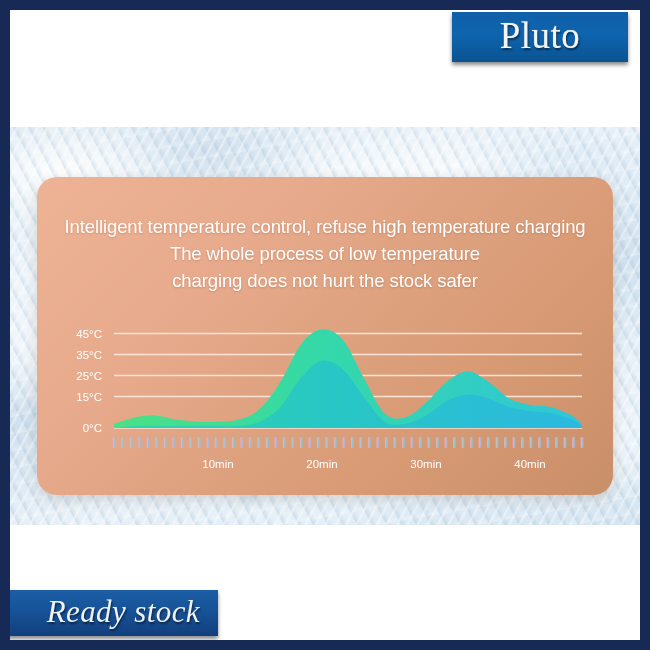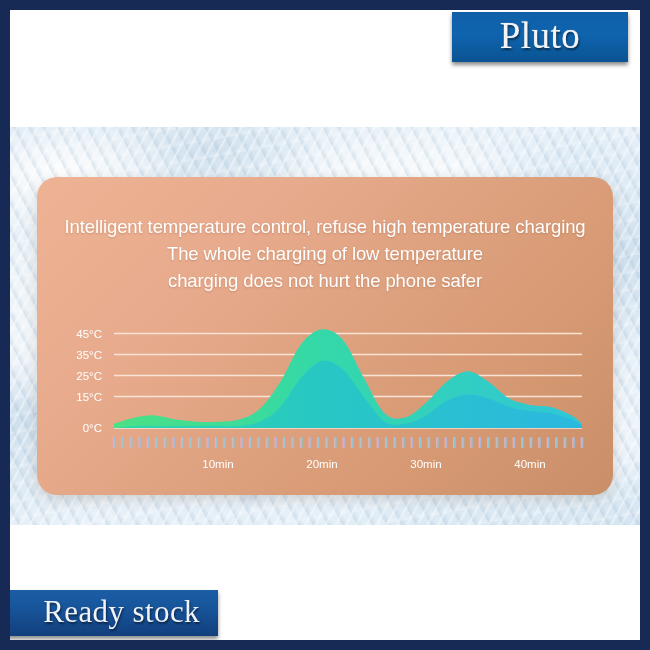--- a/index.html
+++ b/index.html
@@ -72,20 +72,21 @@
   }
   #ready-banner .brand-text {
     font-family: "Liberation Serif", serif;
     font-size: 31px;
     line-height: 1;
     color: #f0f3f7;
     letter-spacing: 0.4px;
     text-shadow: 1px 2px 2px rgba(0,0,0,0.5);
     padding-right: 18px;
     padding-bottom: 3px;
+    font-style: italic;
   }
 
   
   #ice-band {
     position: absolute;
     left: 0px;
     top: 117px;
     width: 630px;
     height: 398px;
     overflow: hidden;
@@ -198,22 +199,22 @@
   <div id="canvas">
 
     <div id="ice-band">
       <div class="streaks"></div>
       <div class="mottle"></div>
 
       <div id="feature-card">
 
         <div id="headline">
           <span class="hl-line">Intelligent temperature control, refuse high temperature charging</span>
-          <span class="hl-line">The whole charging of low temperature</span>
-          <span class="hl-line">charging does not hurt the phone safer</span>
+          <span class="hl-line">The whole process of low temperature</span>
+          <span class="hl-line">charging does not hurt the stock safer</span>
         </div>
 
         <div id="chart-area">
           <svg id="chart-svg" width="576" height="190" viewBox="0 0 576 190">
             <defs>
               <linearGradient id="gradOuter" x1="0" y1="0" x2="1" y2="0">
                 <stop offset="0%" stop-color="#4ce085"></stop>
                 <stop offset="42%" stop-color="#35d9a6"></stop>
                 <stop offset="100%" stop-color="#2fc6d8"></stop>
               </linearGradient>

